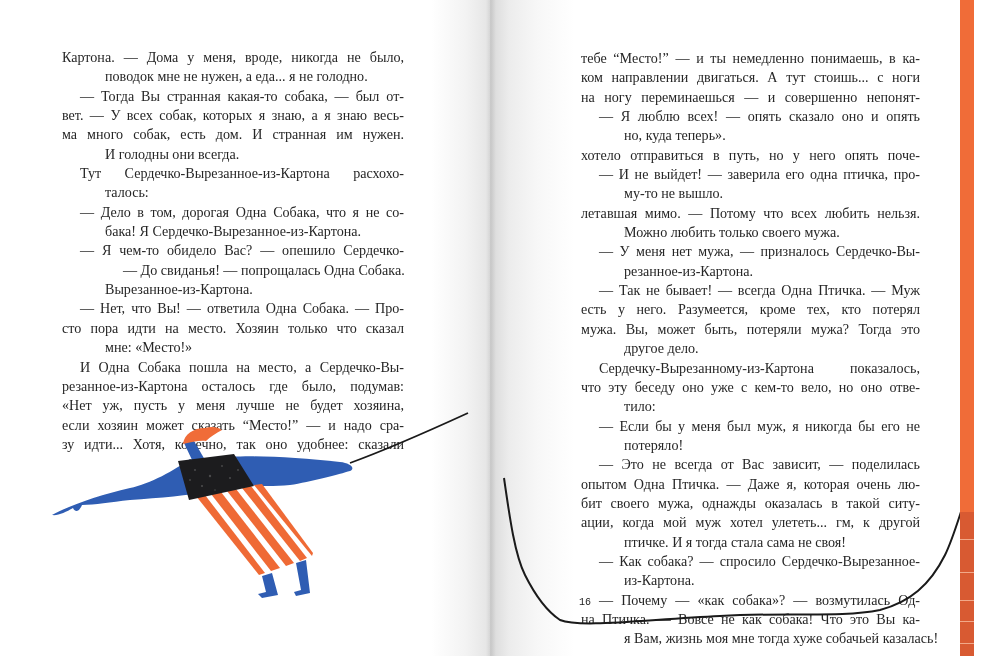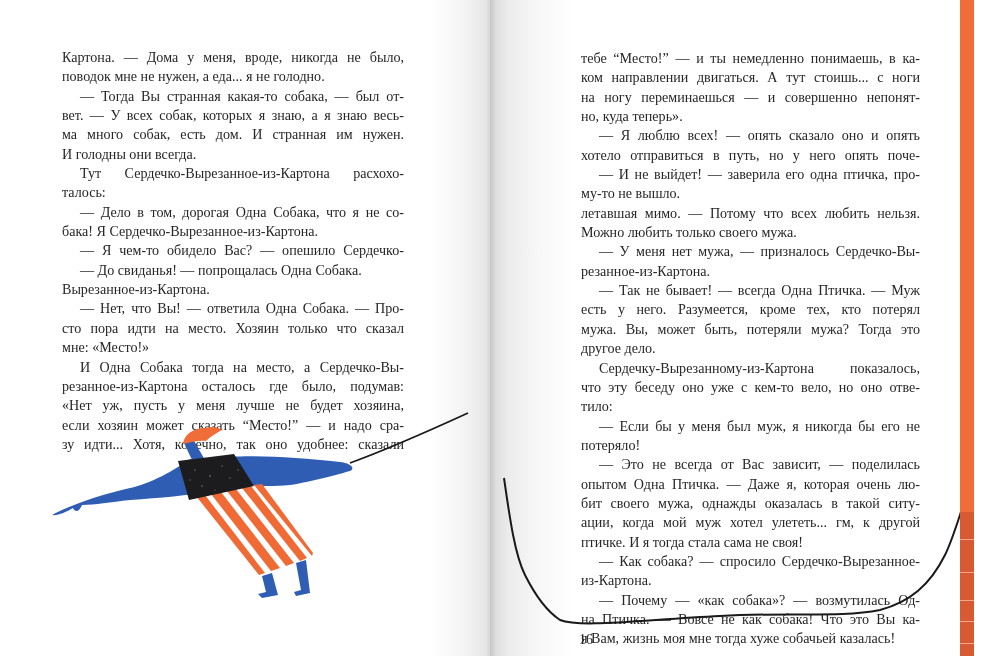--- a/index.html
+++ b/index.html
@@ -12,27 +12,27 @@
   .spread { position:absolute; left:0; top:0; width:1000px; height:656px; }
   .page-left { position:absolute; left:0; top:0; width:490px; height:656px;
     background:linear-gradient(to right,#ffffff 0%,#ffffff 88%,#f3f3f3 95%,#e4e4e4 100%); }
   .page-right { position:absolute; left:490px; top:0; width:470px; height:656px;
     background:linear-gradient(to right,#d8d8d8 0%,#ececec 4%,#f7f7f7 10%,#ffffff 18%,#ffffff 100%); }
   .gutter-shadow { position:absolute; left:486px; top:0; width:10px; height:656px;
     background:linear-gradient(to right,rgba(0,0,0,0) 0%,rgba(0,0,0,0.08) 50%,rgba(0,0,0,0) 100%); }
 
   .text-col { position:absolute; font-size:14.1px; line-height:19.35px; text-align:justify; }
   .text-col .line { display:block; white-space:nowrap; height:19.35px; text-align-last:justify;font-family:Liberation Serif, serif; }
-  .text-col .line.last { text-align-last:left; }
+  .text-col .line.last { text-align-last:left;margin-left:43px; }
   .text-col .line.indent { padding-left:18px; }
 
   .left-text  { left:62px;  top:48px; width:342px; }
   .right-text { left:581px; top:49px; width:339px; }
 
-  .page-number { position:absolute; left:579px; top:632px; font-family:Liberation Serif, serif; font-size:14px; color:#222; }
+  .page-number { position:absolute; left:579px; top:597px; font-family:Liberation Mono, monospace; font-size:10px; color:#222; }
 
   .edge-tab { position:absolute; left:960px; top:0; width:14px; height:656px; background:#f06c38; }
   .edge-tab-lower { position:absolute; left:960px; top:512px; width:14px; height:144px; background:#d85a32; }
   .edge-stripe { position:absolute; left:960px; width:14px; height:1px; background:#f1a889; }
   .edge-right { position:absolute; left:974px; top:0; width:26px; height:656px; background:#ffffff; }
 
   svg.art { position:absolute; left:0; top:0; width:1000px; height:656px; pointer-events:none; }
 </style>
 </head>
 <body>
@@ -52,32 +52,32 @@
       <span class="line indent">Тут Сердечко-Вырезанное-из-Картона расхохо-</span>
       <span class="line last">талось:</span>
       <span class="line indent">— Дело в том, дорогая Одна Собака, что я не со-</span>
       <span class="line last">бака! Я Сердечко-Вырезанное-из-Картона.</span>
       <span class="line indent">— Я чем-то обидело Вас? — опешило Сердечко-</span>
       <span class="line indent last">— До свиданья! — попрощалась Одна Собака.</span>
       <span class="line last">Вырезанное-из-Картона.</span>
       <span class="line indent">— Нет, что Вы! — ответила Одна Собака. — Про-</span>
       <span class="line">сто пора идти на место. Хозяин только что сказал</span>
       <span class="line last">мне: «Место!»</span>
-      <span class="line indent">И Одна Собака тогда на место, а Сердечко-Вы-</span>
+      <span class="line indent">И Одна Собака пошла на место, а Сердечко-Вы-</span>
       <span class="line">резанное-из-Картона осталось где было, подумав:</span>
       <span class="line">«Нет уж, пусть у меня лучше не будет хозяина,</span>
       <span class="line">если хозяин может сказать “Место!” — и надо сра-</span>
       <span class="line">зу идти... Хотя, конечно, так оно удобнее: сказали</span>
     </div>
   <div class="text-col right-text" id="right-text">
       <span class="line">тебе “Место!” — и ты немедленно понимаешь, в ка-</span>
       <span class="line">ком направлении двигаться. А тут стоишь... с ноги</span>
       <span class="line">на ногу переминаешься — и совершенно непонят-</span>
+      <span class="line indent">— Я люблю всех! — опять сказало оно и опять</span>
       <span class="line last">но, куда теперь».</span>
-      <span class="line indent">— Я люблю всех! — опять сказало оно и опять</span>
       <span class="line">хотело отправиться в путь, но у него опять поче-</span>
       <span class="line indent">— И не выйдет! — заверила его одна птичка, про-</span>
       <span class="line last">му-то не вышло.</span>
       <span class="line">летавшая мимо. — Потому что всех любить нельзя.</span>
       <span class="line last">Можно любить только своего мужа.</span>
       <span class="line indent">— У меня нет мужа, — призналось Сердечко-Вы-</span>
       <span class="line last">резанное-из-Картона.</span>
       <span class="line indent">— Так не бывает! — всегда Одна Птичка. — Муж</span>
       <span class="line">есть у него. Разумеется, кроме тех, кто потерял</span>
       <span class="line">мужа. Вы, может быть, потеряли мужа? Тогда это</span>

